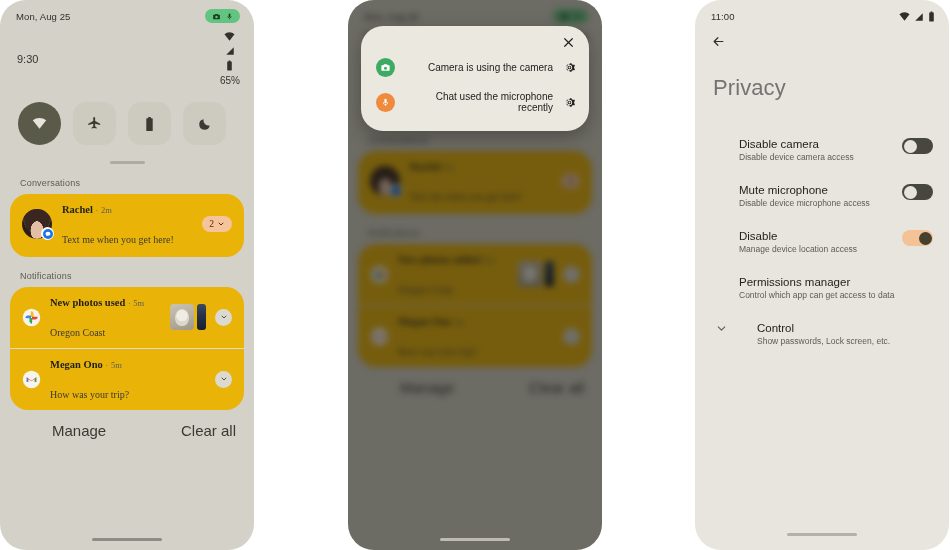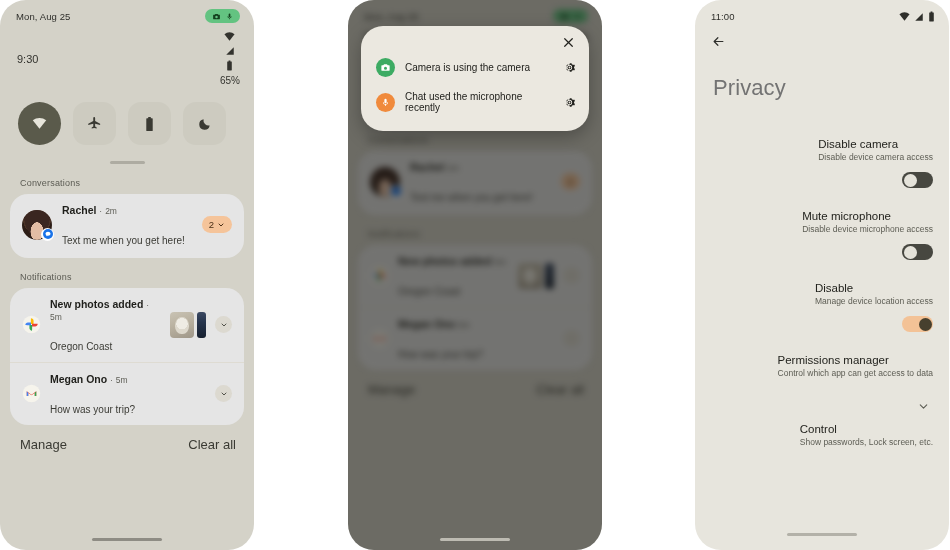--- a/index.html
+++ b/index.html
@@ -58,21 +58,21 @@
   .qs-handle {
     width:35px; height:2.5px; border-radius:2px; background:#aeaca2;
     margin: 16px auto 0 auto;
   }
 
   
   .sec-label {
     font-size:9px; color:#5b5b53; padding: 14px 0 6px 20px; letter-spacing:.2px;
   }
   .card {
-    margin: 0 10px; background:#e5e5e5; border-radius:18px; overflow:hidden;
+    margin: 0 10px; background:#eab308; border-radius:18px; overflow:hidden;font-family:Liberation Serif, serif;
   }
   .conv-row { display:flex; align-items:center; padding:10px 12px 12px 12px; gap:10px; }
   .avatar-wrap { position:relative; width:30px; height:30px; flex:0 0 auto;}
   .avatar {
     width:30px; height:30px; border-radius:50%;
     background: radial-gradient(circle at 50% 34%, #d9b69d 0 26%, #4a3226 27% 55%, #2c1d16 56% 100%);
     overflow:hidden; position:relative;
   }
   .avatar .hair { position:absolute; inset:0; border-radius:50%;
     background: radial-gradient(ellipse at 50% 72%, #e3bda4 0 30%, rgba(0,0,0,0) 31%),
@@ -116,49 +116,49 @@
     width:9px; height:26px; border-radius:3px;
     background: linear-gradient(180deg,#3c4a63 0%, #26344c 40%, #16202f 100%);
   }
   .chev-btn {
     width:17px; height:17px; border-radius:50%; background:#dcd9d0;
     display:flex; align-items:center; justify-content:center; flex:0 0 auto;
   }
 
   .footer-row {
     display:flex; justify-content:space-between;
-    padding: 12px 18px 0 20px; font-size:13px; color:#3a3a33;
+    padding: 12px 18px 0 20px; font-size:15px; color:#3a3a33;margin-left:32px;
   }
   .home-ind {
     position:absolute; bottom:9px; left:50%; transform:translateX(-50%);
     width:70px; height:3px; border-radius:3px; background:#8e8c84;
   }
 
   
   .scrim { position:absolute; inset:0; background:rgba(22,22,18,.55); z-index:5; }
   .blurred { filter: blur(3.2px); }
   .dialog {
     position:absolute; z-index:6; left:13px; top:26px; width:228px;
     background:#ebe8e0; border-radius:22px; padding:8px 0 11px 0;
     box-shadow: 0 6px 18px rgba(0,0,0,.28);
   }
   .dlg-top { display:flex; justify-content:flex-end; padding: 2px 14px 2px 0; }
-  .dlg-item { display:flex; align-items:center; gap:10px; padding: 7px 13px 7px 15px; }
+  .dlg-item { display:flex; align-items:center; gap:10px; padding: 7px 13px 7px 15px; text-align: right; }
   .dlg-ic {
     width:19px; height:19px; border-radius:50%; flex:0 0 auto;
     display:flex; align-items:center; justify-content:center;
   }
   .dlg-label { flex:1 1 auto; font-size:10px; color:#22221e; }
 
   
   .pv-back { padding: 12px 0 0 16px; }
   .pv-title { font-size:22px; color:#737373; padding: 22px 0 0 18px; letter-spacing:.1px; }
   .pv-list { padding-top: 26px; }
   .pv-item {
-    display:flex; align-items:flex-end; padding: 11px 16px 11px 44px; gap:10px;flex-direction:column;
+    display:flex; align-items:flex-start; padding: 11px 16px 11px 44px; gap:26px;
   }
   .pv-item.has-chev { padding-left: 16px; }
   .pv-chev { width:20px; flex:0 0 auto; display:flex; justify-content:center; }
   .pv-text { flex:1 1 auto; min-width:0; }
   .pv-name { font-size:11.5px; color:#23231e; }
   .pv-desc { font-size:8.5px; color:#5d5d54; margin-top:2px; }
   .switch {
     width:31px; height:16px; border-radius:9px; flex:0 0 auto;
     position:relative; display:flex; align-items:center;
   }
@@ -289,21 +289,21 @@
           <svg width="19" height="19" viewBox="0 0 24 24">
             <circle cx="12" cy="12" r="11" fill="#f6f4ec"></circle>
             <path d="M11.4 4.2c1.8 0 3.2 1.5 3.2 3.3v3.9h-3.4V7.6c0-1.9.1-3.4.2-3.4z" fill="#fbbc04"></path>
             <path d="M19.8 11.4c0 1.8-1.5 3.2-3.3 3.2h-3.9v-3.4h3.8c1.9 0 3.4.1 3.4.2z" fill="#ea4335"></path>
             <path d="M12.6 19.8c-1.8 0-3.2-1.5-3.2-3.3v-3.9h3.4v3.8c0 1.9-.1 3.4-.2 3.4z" fill="#34a853"></path>
             <path d="M4.2 12.6c0-1.8 1.5-3.2 3.3-3.2h3.9v3.4H7.6c-1.9 0-3.4-.1-3.4-.2z" fill="#4285f4"></path>
           </svg>
         </span>
         <div class="notif-text">
           <div class="row-title">
-            <span>New photos added</span>
+            <span>New photos used</span>
             <span class="row-time">·</span>
             <span class="row-time">5m</span>
           </div>
           <div class="row-sub">Oregon Coast</div>
         </div>
         <div class="thumbs">
           <div class="thumb1"></div>
           <div class="thumb2"></div>
         </div>
         <div class="chev-btn">

